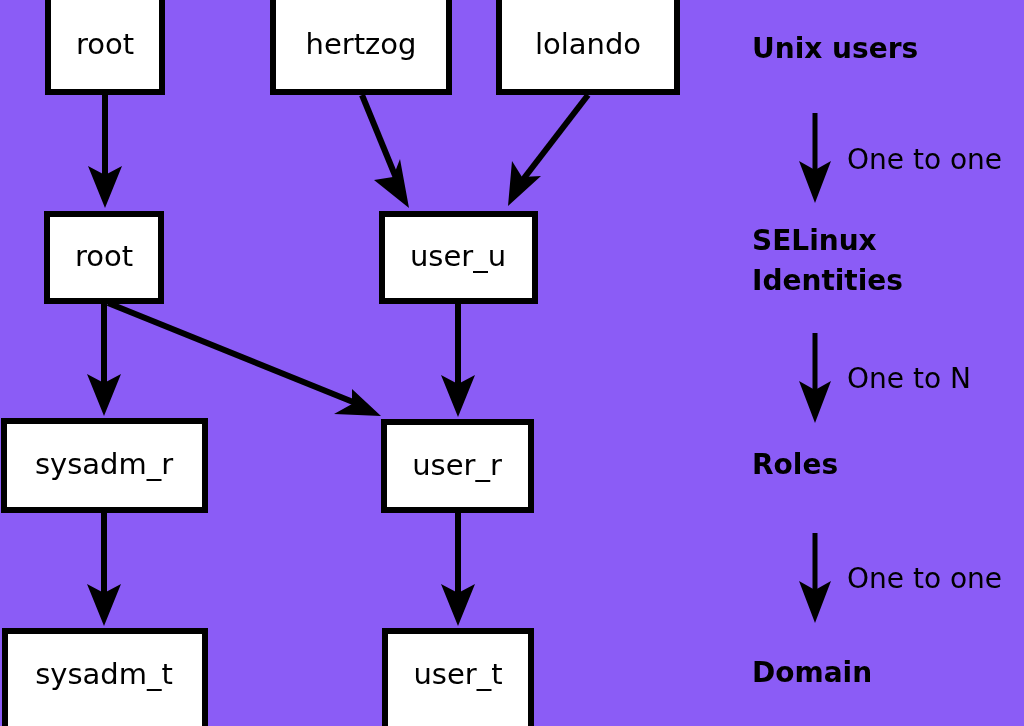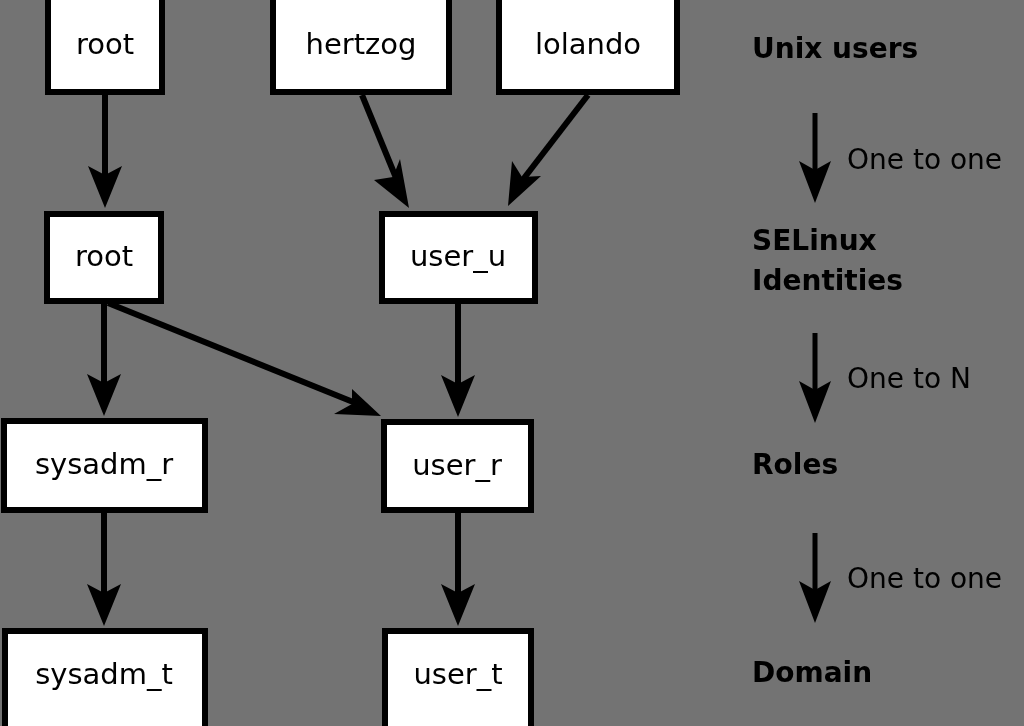--- a/index.html
+++ b/index.html
@@ -10,21 +10,21 @@
   body {
     width: 1024px;
     height: 726px;
     overflow: hidden;
     font-family: "DejaVu Sans", sans-serif;
   }
   #diagram-root {
     position: relative;
     width: 1024px;
     height: 726px;
-    background: #737373;
+    background: #8b5cf6;
   }
   svg#diagram-svg {
     display: block;
     width: 1024px;
     height: 726px;
   }
   .node-box {
     fill: #ffffff;
     stroke: #000000;
     stroke-width: 6;

